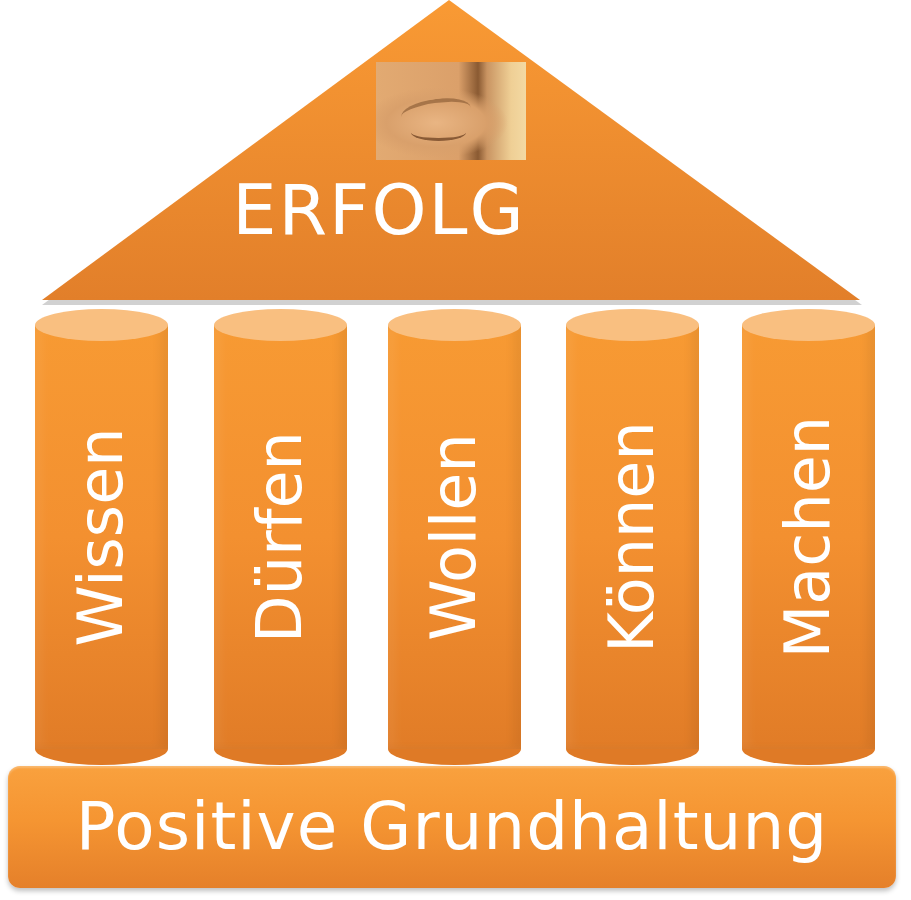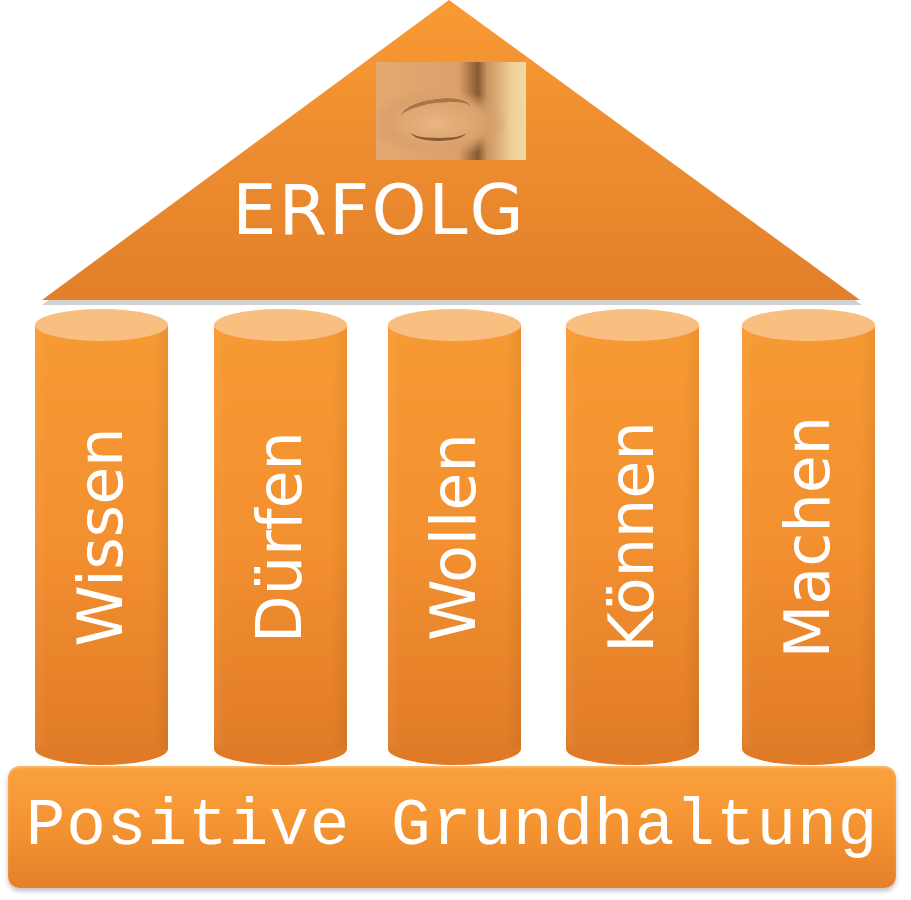--- a/index.html
+++ b/index.html
@@ -25,21 +25,21 @@
                     background:#df7a26; }
   .pillar .top { position:absolute; left:0; top:0; width:133px; height:32px; border-radius:50%;
                  background:#f9bf80; }
   .pillar .label { position:absolute; left:66px; top:228px; white-space:nowrap;
                    transform:translate(-50%,-50%) rotate(-90deg); color:#ffffff;
                    font-size:62px; line-height:62px; }
   .base { position:absolute; left:8px; top:766px; width:888px; height:122px; border-radius:12px;
           background:linear-gradient(180deg, #f9a13e 0%, #f59532 45%, #e5802a 100%);
           box-shadow: 0 3px 5px rgba(0,0,0,0.25), inset 0 2px 2px rgba(255,255,255,0.25); }
   .base-label { position:absolute; left:0; top:0; width:100%; height:122px; text-align:center;
-                line-height:122px; color:#ffffff; font-size:66px; letter-spacing:1px;font-family:Liberation Mono, monospace; }
+                line-height:122px; color:#ffffff; font-size:66px; letter-spacing:1px; }
 </style>
 </head>
 <body>
 
 <div class="roof">
   <svg width="911" height="310">
     <defs>
       <linearGradient id="roofGrad" x1="0" y1="0" x2="0" y2="1">
         <stop offset="0" stop-color="#f99a34"></stop>
         <stop offset="1" stop-color="#e27f2a"></stop>

